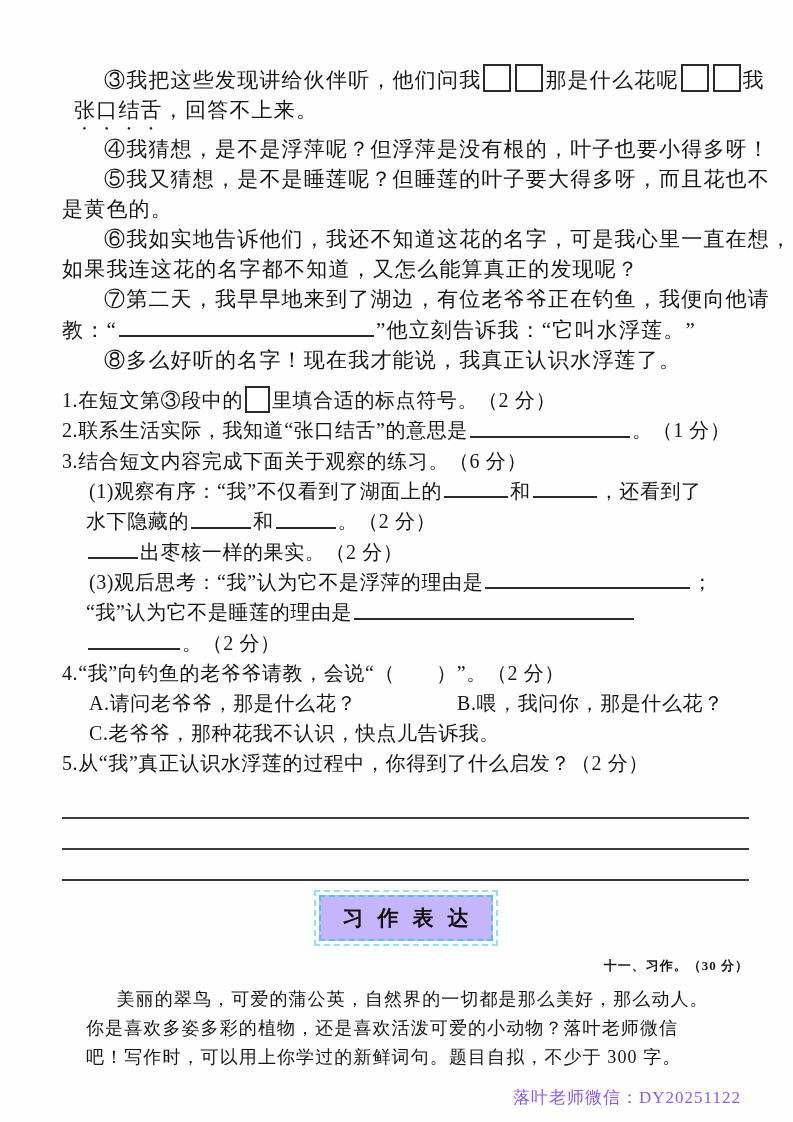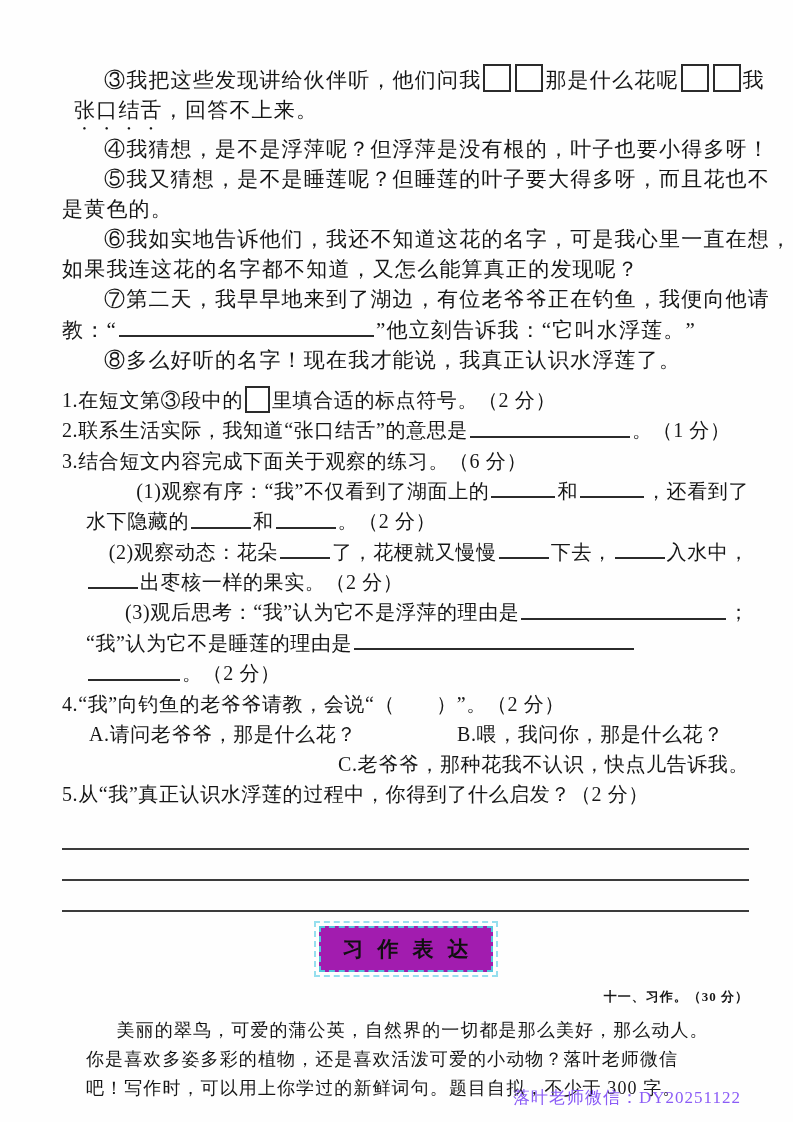--- a/index.html
+++ b/index.html
@@ -26,36 +26,36 @@
   .w255{width:255px}.w160{width:160px}.w64{width:64px}.w60{width:60px}
   .w50{width:50px}.w205{width:205px}.w280{width:280px}.w92{width:92px}
   .emph{
     -webkit-text-emphasis:filled dot #161616;-webkit-text-emphasis-position:under;
     text-emphasis:filled dot #161616;text-emphasis-position:under left;margin-left:12px;
   }
 
   
   .questions{margin-top:10px;font-size:20px;line-height:30px;letter-spacing:0.6px;}
   .q{margin:0;white-space:nowrap;}
-  .sub{margin-left:27px;text-align:right;}
+  .sub{margin-left:27px;}
   .cont{margin-left:24px;}
   .opts{display:flex;margin-left:27px;}
   .optA{width:368px;}
 
   
   .ans-area{margin-top:10px;}
   .ans-line{height:29px;border-bottom:2px solid #3c3c3c;}
 
   
   .banner-row{text-align:center;margin:14px 0 8px;}
   .banner{
     display:inline-block;padding:7px 8px 7px 22px;
     border:2px dashed #54c6dc;outline:2px dashed #96dfee;outline-offset:3px;
     font-size:21px;font-weight:bold;letter-spacing:14px;color:#101010;
-    background:#a21caf;
+    background:#c4b5fd;
   }
 
   
   .essay-head{font-size:13px;font-weight:bold;margin:10px 0 4px -15px;line-height:30px;letter-spacing:1px;text-align:right;}
   .prompt{font-size:18px;line-height:29px;letter-spacing:1.1px;}
   .prompt .pline{margin-left:24px;}
   .prompt .first{margin-left:24px;text-indent:1.7em;}
 
   
   .footer{
@@ -95,23 +95,20 @@
       <div class="q">
         <span>2.联系生活实际，我知道“张口结舌”的意思是</span><span class="blank w160"></span><span>。（1 分）</span>
       </div>
       <div class="q">3.结合短文内容完成下面关于观察的练习。（6 分）</div>
       <div class="q sub">
         <span>(1)观察有序：“我”不仅看到了湖面上的</span><span class="blank w64"></span><span>和</span><span class="blank w64"></span><span>，还看到了</span>
       </div>
       <div class="q cont">
         <span>水下隐藏的</span><span class="blank w60"></span><span>和</span><span class="blank w60"></span><span>。（2 分）</span>
       </div>
-      <div class="q sub">
-        <span>(2)观察动态：花朵</span><span class="blank w50"></span><span>了，花梗就又慢慢</span><span class="blank w50"></span><span>下去，</span><span class="blank w50"></span><span>入水中，</span>
-      </div>
       <div class="q cont">
         <span class="blank w50"></span><span>出枣核一样的果实。（2 分）</span>
       </div>
       <div class="q sub">
         <span>(3)观后思考：“我”认为它不是浮萍的理由是</span><span class="blank w205"></span><span>；</span>
       </div>
       <div class="q cont">
         <span>“我”认为它不是睡莲的理由是</span><span class="blank w280"></span>
       </div>
       <div class="q cont">

